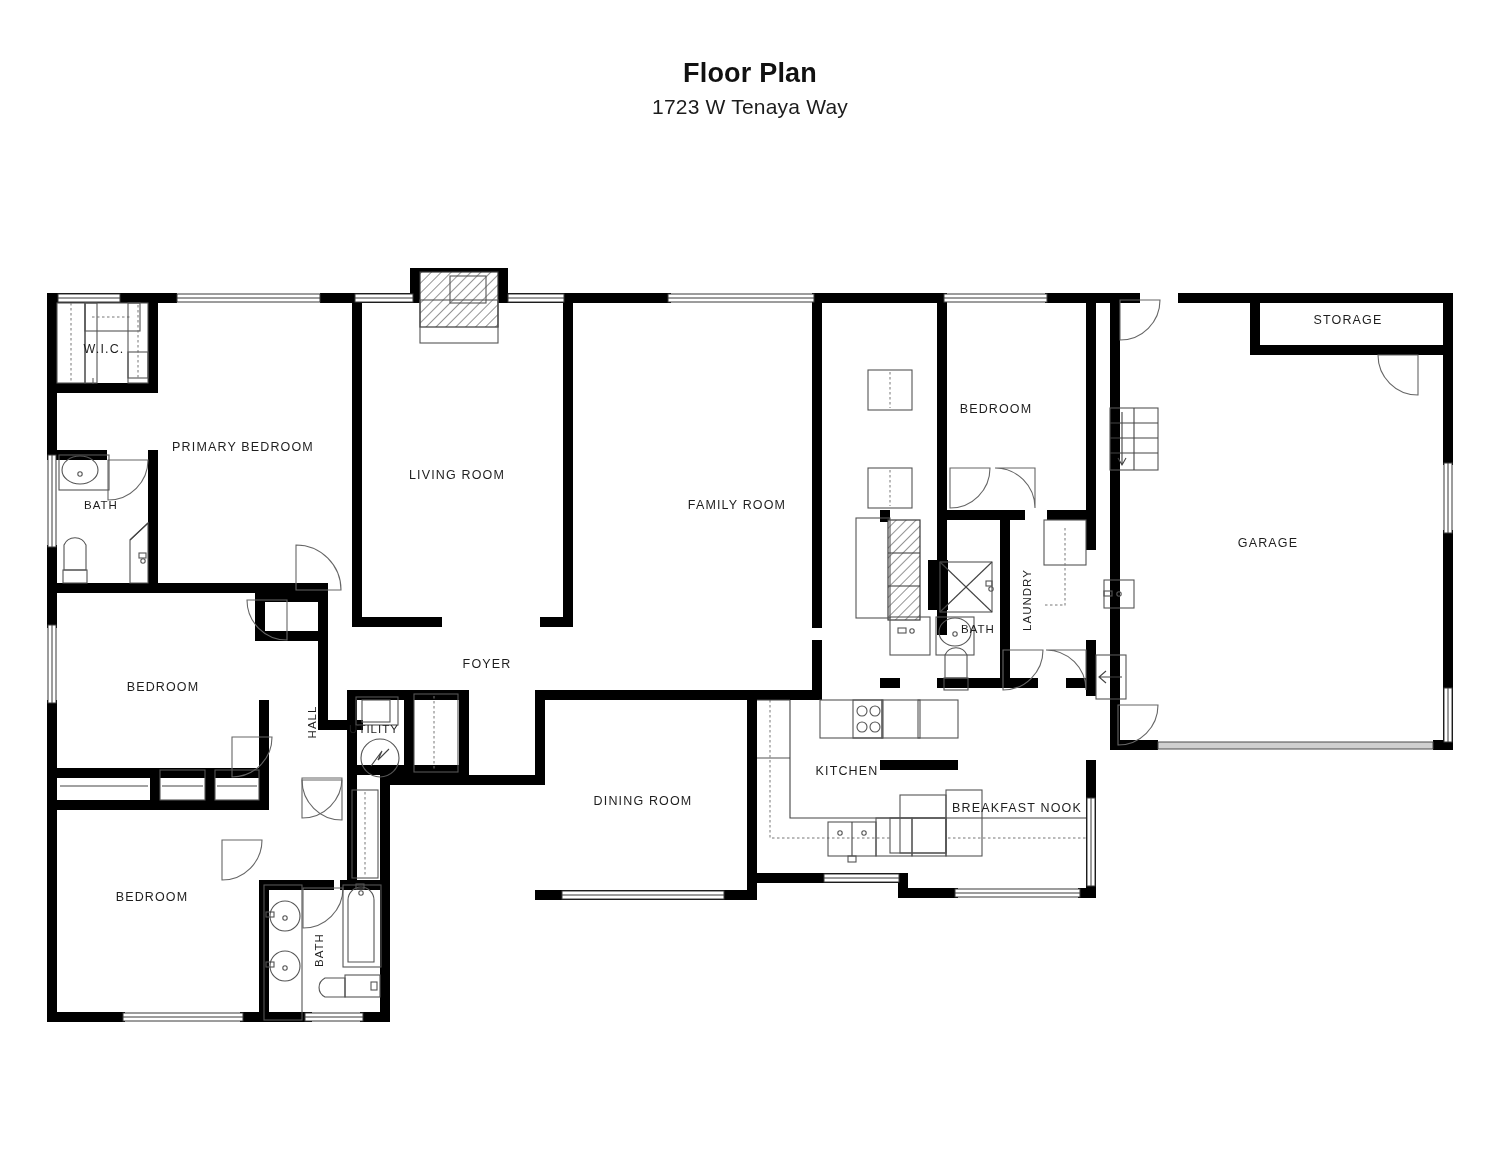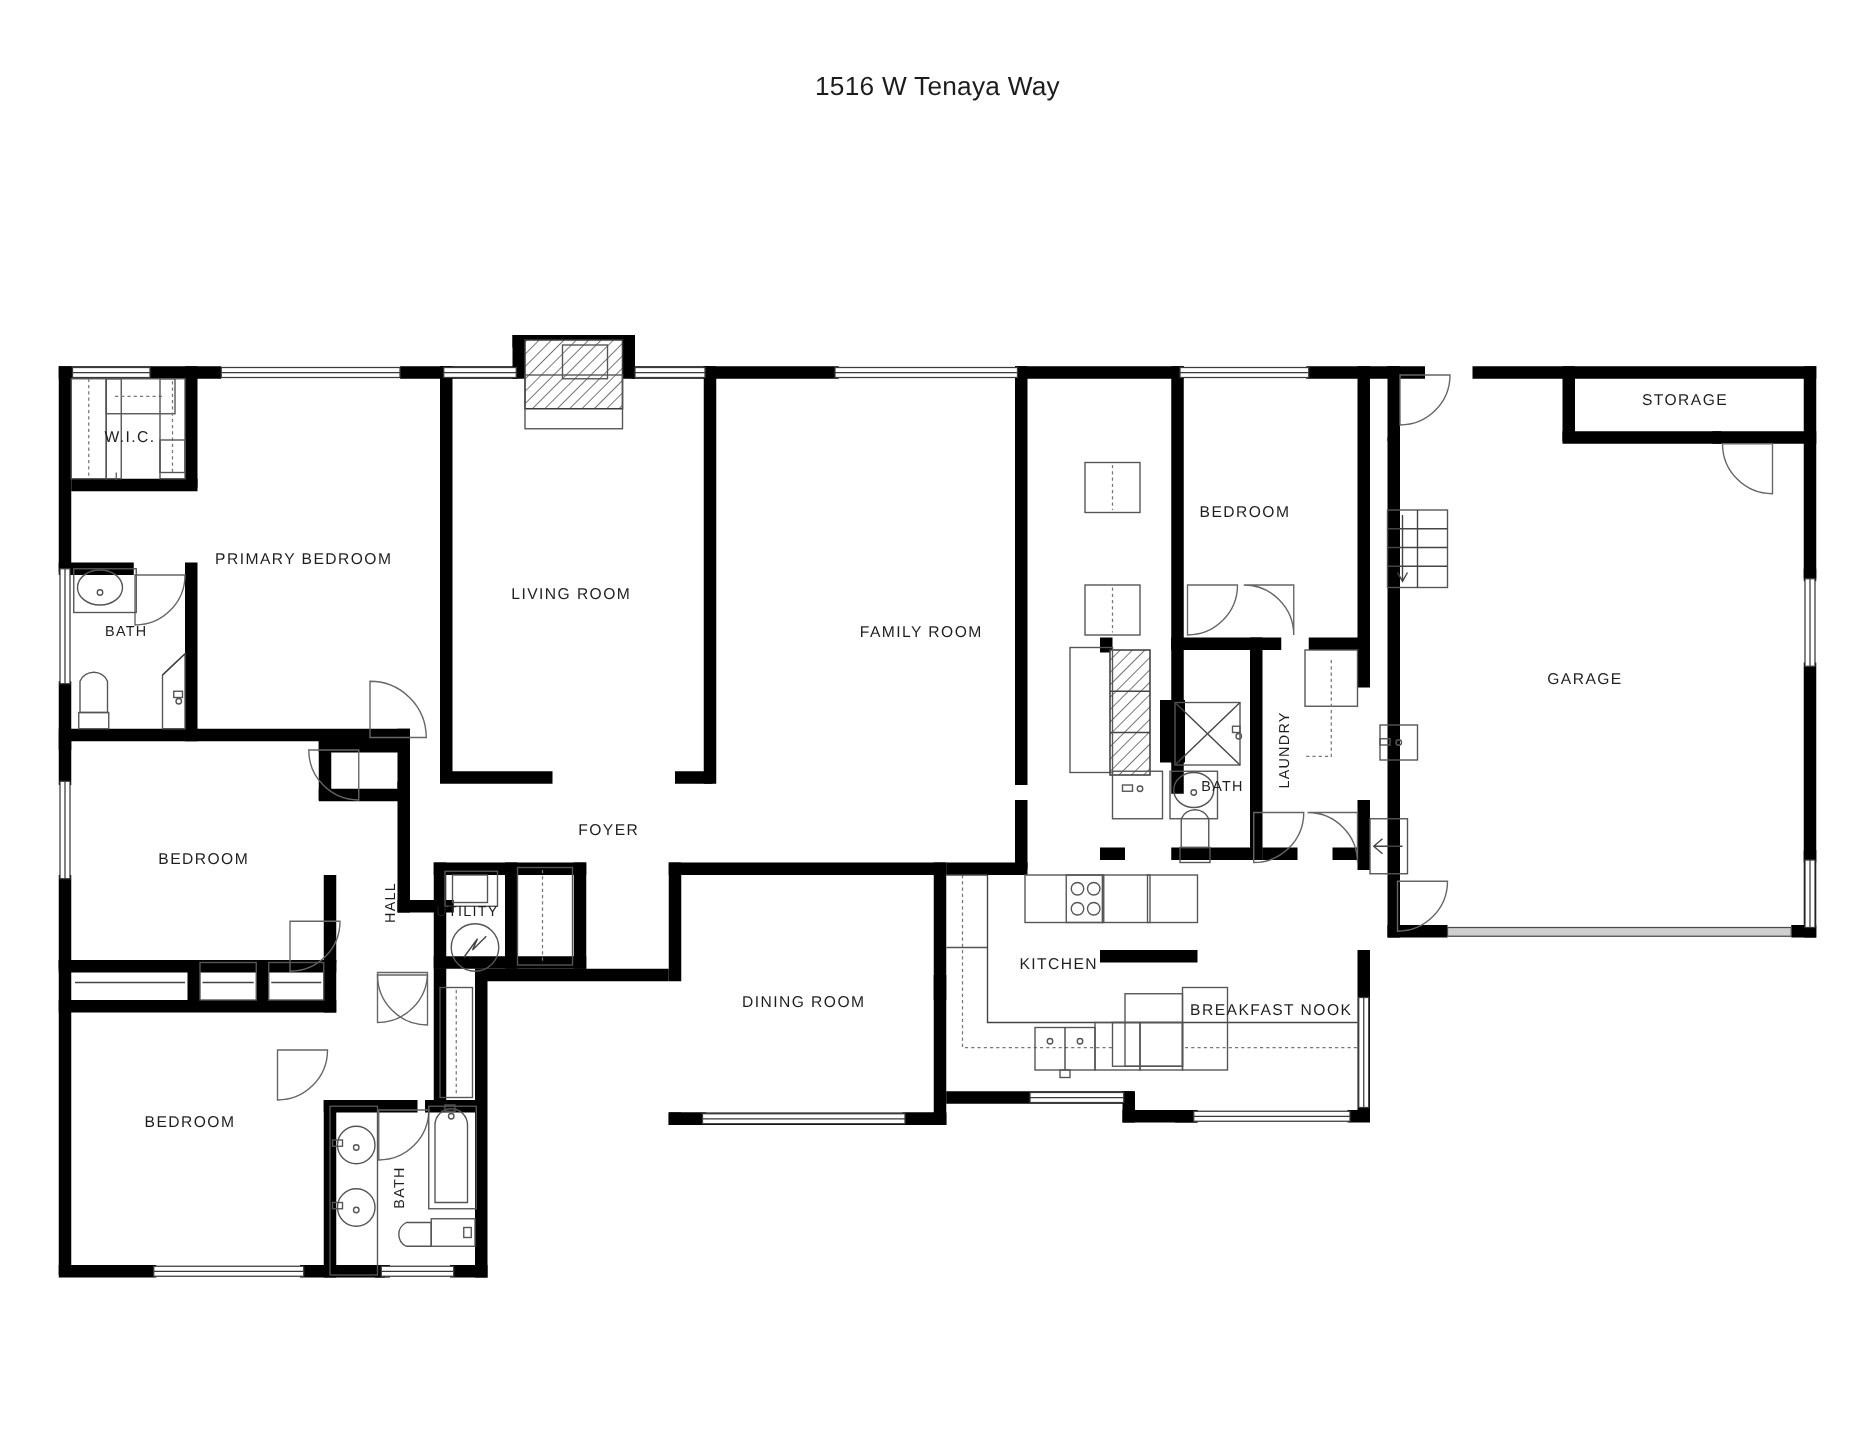--- a/index.html
+++ b/index.html
@@ -76,21 +76,22 @@
     dominant-baseline: middle;
   }
   .roomlabel.sm { font-size: 11.5px; letter-spacing: 1px; }
 </style>
 </head>
 <body>
 
 <div id="page">
 
   <div id="title-block">
-    <div class="addr-line">1516 W Tenaya Way</div>
+    <div class="doc-title">Floor Plan</div>
+    <div class="addr-line">1723 W Tenaya Way</div>
   </div>
 
   <div id="plan-wrap">
   <svg id="plan" viewBox="0 0 1500 1159" xmlns="http://www.w3.org/2000/svg">
     <defs>
       <pattern id="hatch45" width="7" height="7" patternTransform="rotate(45)" patternUnits="userSpaceOnUse">
         <rect width="7" height="7" fill="#ffffff"></rect>
         <line x1="0" y1="0" x2="0" y2="7" stroke="#3a3a3a" stroke-width="1.1"></line>
       </pattern>
     </defs>

